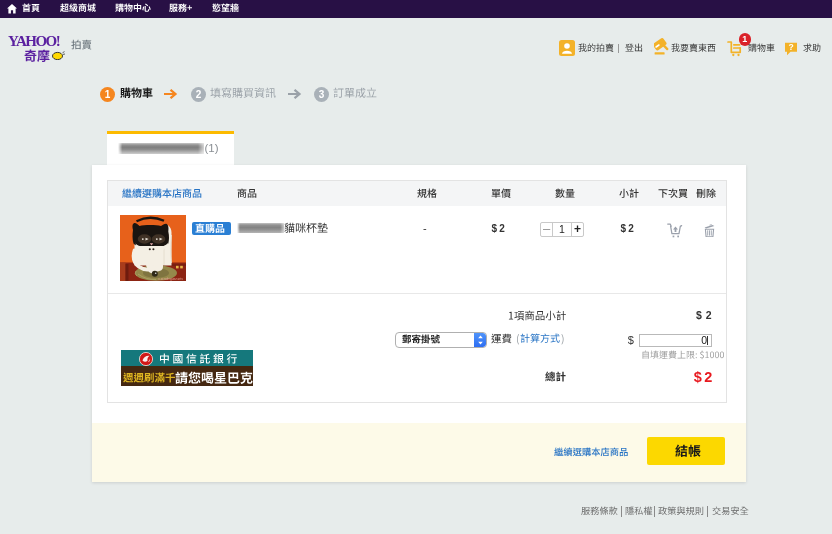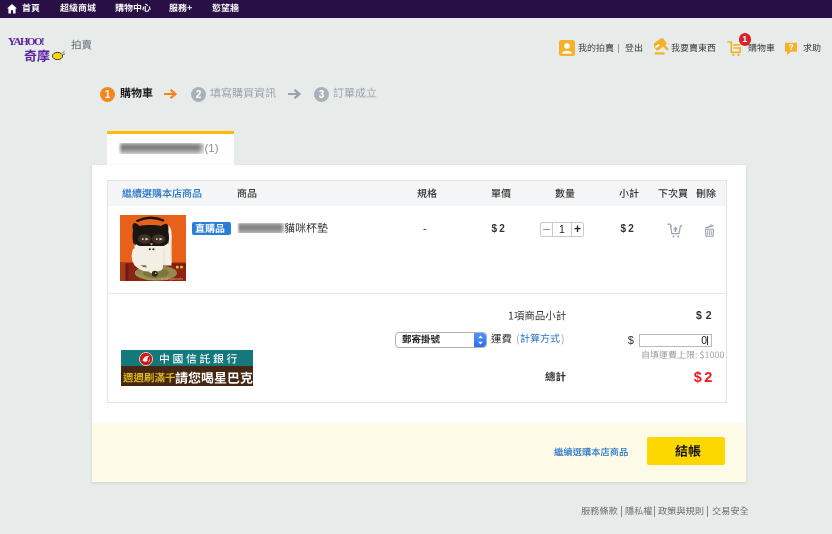--- a/index.html
+++ b/index.html
@@ -19,21 +19,21 @@
   </svg>
 <svg width="36" height="11.2" viewBox="0 -8.1 36 11.2" style="position:absolute;left:114.8px;top:3.4px">
     <path d="M1.1 -1.4C0.9 -0.8 0.6 -0.1 0.2 0.3C0.4 0.4 0.8 0.7 1 0.8C1.4 0.3 1.8 -0.4 2.1 -1.2ZM2.2 -1.1C2.5 -0.6 2.8 0 2.9 0.4L3.8 0C3.6 -0.4 3.3 -1 3 -1.4ZM1.6 -4.8H2.5V-4H1.6ZM1.6 -3.2H2.5V-2.3H1.6ZM1.6 -6.5H2.5V-5.6H1.6ZM0.7 -7.3V-1.5H3.4V-7.3ZM4 -3.7V-1.4H3.6V-0.6H4V0.8H5V-0.6H7.3V-0.2C7.3 -0.1 7.3 -0 7.2 -0C7 -0 6.7 -0 6.3 -0.1C6.4 0.2 6.5 0.6 6.6 0.8C7.2 0.8 7.6 0.8 7.9 0.7C8.2 0.5 8.3 0.3 8.3 -0.2V-0.6H8.7V-1.4H8.3V-3.7H6.6V-4H8.7V-4.8H7.5V-5.1H8.4V-5.9H7.5V-6.2H8.5V-6.9H7.5V-7.6H6.6V-6.9H5.7V-7.6H4.7V-6.9H3.7V-6.2H4.7V-5.9H4V-5.1H4.7V-4.8H3.6V-4H5.7V-3.7ZM5.7 -6.2H6.6V-5.9H5.7ZM5.7 -4.8V-5.1H6.6V-4.8ZM5.7 -1.4H5V-1.8H5.7ZM6.6 -1.4V-1.8H7.3V-1.4ZM5.7 -2.9V-2.5H5V-2.9ZM6.6 -2.9H7.3V-2.5H6.6Z M13.6 -7.6C13.4 -6.3 12.9 -5 12.2 -4.2C12.4 -4.1 12.8 -3.8 13 -3.6C13.3 -4.1 13.6 -4.6 13.9 -5.2H14.4C14 -3.9 13.3 -2.6 12.4 -1.9C12.7 -1.7 13 -1.5 13.2 -1.3C14.1 -2.1 14.9 -3.8 15.3 -5.2H15.7C15.2 -3.1 14.3 -1.1 12.9 -0C13.2 0.1 13.6 0.4 13.8 0.6C15.2 -0.6 16.2 -3 16.6 -5.2H16.6C16.5 -2 16.3 -0.8 16.1 -0.5C16 -0.3 15.9 -0.3 15.8 -0.3C15.6 -0.3 15.3 -0.3 15 -0.3C15.1 -0 15.2 0.4 15.3 0.7C15.7 0.7 16 0.7 16.3 0.7C16.6 0.6 16.8 0.5 17 0.2C17.3 -0.2 17.5 -1.7 17.7 -5.8C17.7 -5.9 17.7 -6.2 17.7 -6.2H14.3C14.4 -6.6 14.5 -7 14.6 -7.5ZM9.7 -7.1C9.6 -6.1 9.4 -4.9 9.2 -4.2C9.4 -4.1 9.8 -3.9 9.9 -3.7C10 -4 10.2 -4.4 10.3 -4.9H10.9V-3.1C10.3 -3 9.7 -2.8 9.2 -2.7L9.5 -1.7L10.9 -2.1V0.8H11.8V-2.4L12.8 -2.7L12.7 -3.7L11.8 -3.4V-4.9H12.6V-5.9H11.8V-7.6H10.9V-5.9H10.4C10.5 -6.3 10.5 -6.6 10.6 -7Z M21.9 -7.6V-6.1H18.8V-1.5H19.9V-2H21.9V0.8H23V-2H25.1V-1.6H26.2V-6.1H23V-7.6ZM19.9 -3.1V-5H21.9V-3.1ZM25.1 -3.1H23V-5H25.1Z M29.6 -5.1V-0.9C29.6 0.3 30 0.6 31.1 0.6C31.4 0.6 32.4 0.6 32.7 0.6C33.8 0.6 34.1 0.1 34.2 -1.6C33.9 -1.7 33.4 -1.9 33.2 -2.1C33.1 -0.7 33 -0.4 32.6 -0.4C32.3 -0.4 31.5 -0.4 31.3 -0.4C30.9 -0.4 30.8 -0.4 30.8 -0.9V-5.1ZM28 -4.5C27.9 -3.3 27.6 -2 27.3 -1L28.4 -0.6C28.7 -1.6 29 -3.2 29.1 -4.3ZM33.6 -4.4C34.1 -3.4 34.6 -1.9 34.7 -1L35.8 -1.5C35.6 -2.4 35.2 -3.8 34.6 -4.8ZM30 -6.8C30.8 -6.2 31.9 -5.3 32.4 -4.8L33.2 -5.6C32.7 -6.2 31.5 -7 30.7 -7.5Z" fill="#fff"></path>
   </svg>
 <svg width="24" height="11.2" viewBox="0 -8.1 24 11.2" style="position:absolute;left:169.4px;top:3.4px">
     <path d="M0.8 -7.3V-4C0.8 -2.7 0.8 -0.9 0.2 0.3C0.5 0.4 0.9 0.7 1.1 0.8C1.5 0 1.6 -1.1 1.7 -2.2H2.7V-0.4C2.7 -0.3 2.6 -0.2 2.5 -0.2C2.4 -0.2 2.1 -0.2 1.7 -0.2C1.9 0 2 0.5 2 0.8C2.6 0.8 3 0.8 3.3 0.6C3.6 0.4 3.7 0.1 3.7 -0.4V-7.3ZM1.8 -6.3H2.7V-5.3H1.8ZM1.8 -4.3H2.7V-3.2H1.8L1.8 -4ZM7.4 -3.2C7.3 -2.7 7.1 -2.2 6.9 -1.8C6.6 -2.2 6.3 -2.7 6.2 -3.2ZM4.2 -7.3V0.8H5.2V0.1C5.4 0.3 5.6 0.6 5.7 0.8C6.2 0.5 6.6 0.2 6.9 -0.2C7.3 0.2 7.7 0.5 8.2 0.8C8.3 0.5 8.6 0.2 8.9 -0C8.4 -0.3 7.9 -0.6 7.5 -1C8 -1.8 8.4 -2.8 8.6 -4L8 -4.2L7.8 -4.2H5.2V-6.3H7.3V-5.6C7.3 -5.5 7.2 -5.5 7.1 -5.5C7 -5.4 6.4 -5.4 6 -5.5C6.1 -5.2 6.2 -4.8 6.3 -4.6C7 -4.6 7.5 -4.6 7.9 -4.7C8.2 -4.8 8.3 -5.1 8.3 -5.6V-7.3ZM5.2 -3.2C5.5 -2.4 5.8 -1.6 6.3 -1C6 -0.6 5.6 -0.3 5.2 -0V-3.2Z M14.3 -7.6C13.9 -6.8 13.2 -6 12.5 -5.5C12.8 -5.3 13.2 -5.1 13.4 -4.9C13.5 -5 13.7 -5.1 13.8 -5.3C14 -5 14.2 -4.8 14.4 -4.5C14.1 -4.4 13.7 -4.2 13.3 -4.1L13.4 -4.3L12.7 -4.5L12.6 -4.5H12.2L12.6 -5C12.4 -5.1 12.2 -5.2 11.9 -5.4C12.4 -5.8 13 -6.3 13.3 -6.8L12.6 -7.3L12.4 -7.2H9.5V-6.3H11.7C11.5 -6.1 11.3 -5.9 11.1 -5.8C10.8 -5.9 10.6 -6 10.4 -6.1L9.7 -5.4C10.3 -5.1 10.9 -4.8 11.4 -4.5H9.4V-3.5H10.5C10.2 -2.8 9.7 -2.1 9.2 -1.7C9.4 -1.4 9.6 -1 9.7 -0.6C10.1 -1 10.5 -1.6 10.8 -2.3V-0.4C10.8 -0.3 10.8 -0.3 10.7 -0.2C10.6 -0.2 10.2 -0.2 9.9 -0.3C10 0 10.1 0.5 10.2 0.8C10.7 0.8 11.2 0.7 11.5 0.6C11.8 0.4 11.8 0.1 11.8 -0.4V-3.5H12.3C12.2 -3.1 12.1 -2.6 12 -2.3L12.8 -2C12.9 -2.4 13.1 -2.9 13.2 -3.5C13.3 -3.3 13.4 -3.2 13.5 -3.1C14.1 -3.3 14.8 -3.5 15.3 -3.9C15.8 -3.5 16.5 -3.2 17.1 -3.1C17.3 -3.3 17.6 -3.8 17.8 -4C17.2 -4.1 16.7 -4.3 16.2 -4.5C16.5 -4.9 16.8 -5.3 17.1 -5.8H17.6V-6.7H14.9C15 -6.9 15.2 -7.2 15.3 -7.4ZM14.5 -3.4C14.5 -3.1 14.4 -2.9 14.4 -2.6H13.1V-1.7H14.2C13.9 -1 13.4 -0.4 12.3 -0C12.5 0.2 12.8 0.6 12.9 0.8C14.3 0.2 15 -0.6 15.3 -1.7H16.3C16.2 -0.9 16.1 -0.5 16 -0.4C15.9 -0.3 15.8 -0.3 15.7 -0.3C15.6 -0.3 15.2 -0.3 14.9 -0.3C15.1 -0 15.2 0.4 15.2 0.7C15.6 0.7 16 0.7 16.2 0.7C16.5 0.6 16.7 0.6 16.9 0.4C17.1 0.1 17.3 -0.6 17.5 -2.2C17.5 -2.3 17.5 -2.6 17.5 -2.6H15.5C15.5 -2.9 15.5 -3.1 15.6 -3.4ZM15.3 -5.1C15 -5.3 14.7 -5.6 14.5 -5.8H15.9C15.7 -5.6 15.5 -5.3 15.3 -5.1Z M20.2 -1H21.1V-2.9H23V-3.8H21.1V-5.8H20.2V-3.8H18.4V-2.9H20.2Z" fill="#fff"></path>
   </svg>
 <svg width="27" height="11.2" viewBox="0 -8.1 27 11.2" style="position:absolute;left:212.4px;top:3.4px">
     <path d="M2.8 -7.2C3.2 -6.9 3.7 -6.3 3.8 -6L4.6 -6.5C4.4 -6.8 3.9 -7.3 3.6 -7.7ZM1.5 -7.6C1.2 -7.1 0.8 -6.6 0.3 -6.3C0.5 -6.1 0.8 -5.8 1 -5.7C1.5 -6.1 2.1 -6.7 2.4 -7.3ZM3.7 -1.9C4.1 -1.5 4.5 -1 4.7 -0.6L5.6 -1.1C5.4 -1.5 4.9 -2 4.5 -2.4ZM1.2 -1.7C1 -1.1 0.6 -0.3 0.3 0.2L1.3 0.6C1.6 0.1 1.9 -0.7 2.1 -1.3ZM2.1 -3.8H3.1V-3.2H2.1ZM2.3 -6.8C1.9 -5.8 1.1 -5 0.2 -4.5C0.4 -4.3 0.7 -4 0.8 -3.7L1.1 -3.9V-2H2.1V-2.3H4.1V-4L4.1 -3.9L4.8 -4.5C4.4 -5 3.7 -5.7 3 -6.1L3.2 -6.5ZM2.1 -4.6H1.9C2.2 -4.9 2.4 -5.1 2.6 -5.4C2.9 -5.2 3.2 -4.9 3.5 -4.6ZM5.3 -7.6C5.1 -6.8 4.7 -5.9 4.1 -5.4C4.3 -5.2 4.8 -4.9 4.9 -4.8C5.2 -5 5.4 -5.4 5.6 -5.8H7.4C7.3 -5.5 7.3 -5.3 7.2 -5.1L8 -4.7C8.2 -5.1 8.4 -5.8 8.6 -6.5L7.8 -6.7L7.7 -6.7H6C6.1 -6.9 6.2 -7.2 6.3 -7.4ZM6 -5.6C5.8 -4.3 5.3 -3.3 4.5 -2.7C4.7 -2.6 5 -2.2 5.1 -2C5.8 -2.4 6.2 -3 6.5 -3.8C7.1 -3.2 7.6 -2.6 7.9 -2.2L8.6 -2.7C8.2 -3.3 7.5 -4.1 6.7 -4.7C6.8 -4.9 6.9 -5.2 6.9 -5.5ZM6.7 -1.6C6.8 -1.4 6.9 -1.2 7.1 -0.9C6.8 -1 6.4 -1.1 6.1 -1.3C6.1 -0.4 6 -0.3 5.6 -0.3C5.3 -0.3 4.2 -0.3 4 -0.3C3.5 -0.3 3.4 -0.3 3.4 -0.6V-1.8H2.3V-0.6C2.3 0.4 2.6 0.7 3.9 0.7C4.2 0.7 5.4 0.7 5.7 0.7C6.7 0.7 7 0.4 7.1 -0.8C7.3 -0.4 7.5 0 7.5 0.3L8.5 -0.1C8.4 -0.6 8 -1.4 7.6 -2Z M14.5 -7.6C14.3 -7.1 13.9 -6.5 13.4 -6V-6.8H12.2C12 -7.1 11.9 -7.4 11.8 -7.7L10.8 -7.4C10.9 -7.2 11 -7 11.1 -6.8H9.3V-5.9H10V-4.6C10 -3.7 10.3 -3.3 11.3 -3.3C11.4 -3.3 12.2 -3.3 12.4 -3.3C12.7 -3.3 13.1 -3.3 13.2 -3.4C13.2 -3.6 13.1 -4 13.1 -4.3C13 -4.3 12.6 -4.2 12.4 -4.2C12.2 -4.2 11.4 -4.2 11.3 -4.2C11 -4.2 11 -4.3 11 -4.6V-5.9H13.2C13.1 -5.8 12.9 -5.6 12.7 -5.5C13 -5.4 13.3 -5.1 13.5 -4.9L13.7 -5.1C14 -4.8 14.3 -4.5 14.5 -4.2C14.1 -4.1 13.7 -3.9 13.3 -3.9C13.5 -3.7 13.7 -3.3 13.8 -3.1C15.8 -3.5 17.2 -4.6 17.8 -6.8L17.1 -7.1L16.9 -7H15.3L15.6 -7.5ZM16.6 -3.3C14.9 -3 12.3 -2.9 10 -2.8C10.1 -2.6 10.2 -2.2 10.2 -2C11.1 -2 12 -2 12.9 -2V-1.6H10V-0.7H12.9V-0.2H9.5V0.7H17.5V-0.2H14V-0.7H17.1V-1.6H14V-2.1C15.1 -2.2 16.2 -2.3 17.1 -2.5ZM14.5 -5.8C14.9 -5.5 15.3 -5.2 15.6 -4.9C15.5 -4.8 15.3 -4.7 15.2 -4.6C14.9 -4.9 14.6 -5.3 14.3 -5.6ZM16.1 -5.5C15.8 -5.7 15.4 -6 15.1 -6.2H16.5C16.4 -5.9 16.2 -5.7 16.1 -5.5Z M23.6 -1.5H24.3V-1H23.6ZM22.9 -2V-0.5H25V-2ZM21.6 -3V0.8H22.5V0.5H25.5V0.8H26.4V-3ZM22.5 -0.2V-2.3H25.5V-0.2ZM25.2 -6.1C25.1 -5.5 24.8 -5.1 24.4 -4.7V-6.1H26.4V-6.9H24.4V-7.6H23.4V-6.9H21.4V-6.1H23.4V-4.2H21.8C22 -4.4 22.2 -4.6 22.3 -4.8C22.5 -4.6 22.7 -4.4 22.8 -4.2L23.4 -4.7C23.2 -4.9 22.9 -5.2 22.7 -5.4C22.8 -5.5 22.8 -5.7 22.9 -5.9L22.1 -6.1C21.9 -5.5 21.6 -5 21.1 -4.6C21.3 -4.5 21.7 -4.3 21.8 -4.2H21.2V-3.4H26.7V-4.2H24.4V-4.6C24.6 -4.5 24.9 -4.3 25 -4.2C25.2 -4.4 25.4 -4.6 25.5 -4.8C25.8 -4.6 26 -4.4 26.1 -4.2L26.7 -4.7C26.5 -4.9 26.2 -5.2 25.9 -5.4C25.9 -5.6 26 -5.8 26 -5.9ZM18.6 -7.2V-4.2H20.1V-3.2H18.3V-2.3H18.7C18.7 -1.6 18.6 -0.4 18.2 0.4C18.4 0.5 18.8 0.7 19 0.8C19.5 -0.1 19.6 -1.5 19.6 -2.3H20.1V0.8H21V-7.6H20.1V-5.1H19.5V-7.2Z" fill="#fff"></path>
   </svg>
-<div class="abs" style="left:8px;top:34px;width:120px;height:14px;font-family:'Liberation Serif',serif;font-weight:bold;font-size:11px;line-height:14px;color:#5b21a0;letter-spacing:-1.5px">YAHOO!</div>
+<div class="abs" style="left:8px;top:34px;width:120px;height:14px;font-family:'Liberation Serif',serif;font-weight:bold;font-size:15px;line-height:14px;color:#5b21a0;letter-spacing:-1.5px">YAHOO!</div>
 <svg width="26" height="16.2" viewBox="0 -11.7 26 16.2" style="position:absolute;left:24px;top:48.8px">
     <path d="M5.7 -11.1C5.7 -10.6 5.7 -10.3 5.6 -9.9H1.3V-8.6H5.1C4.5 -7.8 3.4 -7.4 1.1 -7.1C1.3 -6.9 1.6 -6.4 1.8 -6H0.6V-4.6H9.2V-0.5C9.2 -0.3 9.1 -0.3 8.9 -0.2L7.4 -0.3V-3.9H1.8V0.6H3.3V-0.2H7C7.2 0.2 7.4 0.8 7.5 1.2C8.6 1.2 9.4 1.2 10 0.9C10.6 0.7 10.8 0.3 10.8 -0.5V-4.6H12.4V-6H10.6L11.6 -7C10.5 -7.4 8.9 -8.1 7.4 -8.6H11.7V-9.9H7.2C7.3 -10.3 7.3 -10.7 7.3 -11.1ZM2.6 -6C4.5 -6.3 5.6 -6.8 6.2 -7.6C7.6 -7.1 9.2 -6.5 10.2 -6ZM3.3 -2.7H6V-1.4H3.3Z M16.3 -6.8V-6.4C16.3 -6 16.2 -5.5 15.8 -5.2C16 -5.1 16.4 -4.8 16.5 -4.6C17.1 -5.1 17.2 -5.8 17.2 -6.3V-6.8ZM23.6 -6.9V-5.9C23.6 -5.3 23.7 -5 24.3 -5C24.5 -5 24.7 -5 24.8 -5C25 -5 25.2 -5 25.3 -5C25.3 -5.2 25.3 -5.5 25.3 -5.7C25.2 -5.6 24.9 -5.6 24.8 -5.6C24.7 -5.6 24.7 -5.6 24.6 -5.6C24.5 -5.6 24.4 -5.7 24.4 -5.9V-6.9ZM19 -6.8V-5.9C19 -5.3 19.1 -5 19.8 -5C19.9 -5 19.9 -5 20 -5C20.2 -5 20.4 -5 20.5 -5.1L20.4 -5.4L20.4 -5.7C20.3 -5.7 20.1 -5.6 20 -5.6C19.9 -5.6 19.9 -5.7 19.9 -5.9V-6.8ZM23.6 -5C22 -4.7 19 -4.5 16.5 -4.5C16.7 -4.2 16.8 -3.8 16.8 -3.5C17.8 -3.5 18.8 -3.6 19.9 -3.6V-3.2H16.4V-2.2H19.9V-1.7H15.7V-0.7H19.9V-0.2C19.9 -0 19.8 0 19.6 0.1C19.4 0.1 18.4 0.1 17.8 0C17.9 0.4 18.1 0.8 18.2 1.2C19.3 1.2 20.1 1.2 20.7 1C21.2 0.9 21.4 0.6 21.4 -0.2V-0.7H25.5V-1.7H21.4V-2.2H24.9V-3.2H21.4V-3.7C22.5 -3.8 23.6 -4 24.5 -4.1ZM18.9 -10.8 19.2 -10.1H14.3V-5.9C14.3 -4.1 14.2 -1.5 13.2 0.3C13.6 0.4 14.2 0.9 14.4 1.2C15.6 -0.7 15.7 -3.8 15.7 -5.9V-8.8H25.4V-10.1H20.9C20.8 -10.5 20.6 -10.9 20.5 -11.2ZM17.6 -8.6V-8.2H16.1V-7.1H17.6V-4.8H18.7V-7.1H20.2V-8.2H18.7V-8.6ZM22 -8.6V-8.2H20.5V-7.1H22V-5.1H23.2V-7.1H25.1V-8.2H23.2V-8.6ZM20.8 -6.9V-6.4C20.8 -6.1 20.7 -5.6 20.4 -5.4C20.7 -5.2 21 -5 21.2 -4.8C21.6 -5.2 21.7 -5.8 21.7 -6.4V-6.9Z" fill="#5b21a0"></path>
   </svg>
 <svg class="abs" style="left:52px;top:50.5px" width="13" height="9" viewBox="0 0 13 9">
     <ellipse cx="5.5" cy="5" rx="5" ry="3.6" fill="#ffd900" stroke="#222" stroke-width="0.9"></ellipse>
     <path d="M10.5 1.8 L12.5 0.6 M11 3.4 L13 3" stroke="#222" stroke-width="0.7"></path>
   </svg>
 <svg width="21" height="13.1" viewBox="0 -9.5 21 13.1" style="position:absolute;left:70.5px;top:38.9px">
     <path d="M1.9 -8.8V-6.7H0.5V-5.9H1.9V-3.7C1.3 -3.5 0.8 -3.4 0.3 -3.3L0.5 -2.5L1.9 -2.8V-0.1C1.9 0 1.8 0.1 1.7 0.1C1.5 0.1 1.1 0.1 0.6 0.1C0.7 0.3 0.8 0.6 0.9 0.8C1.6 0.8 2 0.8 2.3 0.7C2.6 0.6 2.7 0.3 2.7 -0.1V-3.1L4 -3.5L3.9 -4.2L2.7 -3.9V-5.9H3.9V-6.7H2.7V-8.8ZM5.2 -3H8.7V-0.5H5.2ZM5.2 -3.7V-6.2H8.7V-3.7ZM6.7 -8.8C6.6 -8.3 6.4 -7.5 6.2 -6.9H4.4V0.8H5.2V0.2H8.7V0.7H9.6V-6.9H7C7.2 -7.5 7.4 -8.1 7.6 -8.7Z M17.3 -5.7H19.1V-5H17.3ZM14.8 -5.7H16.6V-5H14.8ZM12.5 -5.7H14.2V-5H12.5ZM11.8 -6.2V-4.5H19.8V-6.2ZM13.2 -2.6H18.4V-2H13.2ZM13.2 -1.6H18.4V-1H13.2ZM13.2 -3.6H18.4V-3.1H13.2ZM12.4 -4.1V-0.5H19.2V-4.1ZM16.6 0C17.8 0.3 19 0.6 19.6 0.9L20.5 0.5C19.8 0.2 18.4 -0.1 17.3 -0.4ZM14.2 -0.4C13.4 -0.1 12.1 0.2 11 0.3C11.2 0.4 11.5 0.7 11.6 0.9C12.6 0.7 14 0.3 14.9 -0.1ZM15.3 -8.8V-8.3H11.3V-7.7H15.3V-7.2H12V-6.7H19.6V-7.2H16.1V-7.7H20.2V-8.3H16.1V-8.8Z" fill="#606b73"></path>
   </svg>

